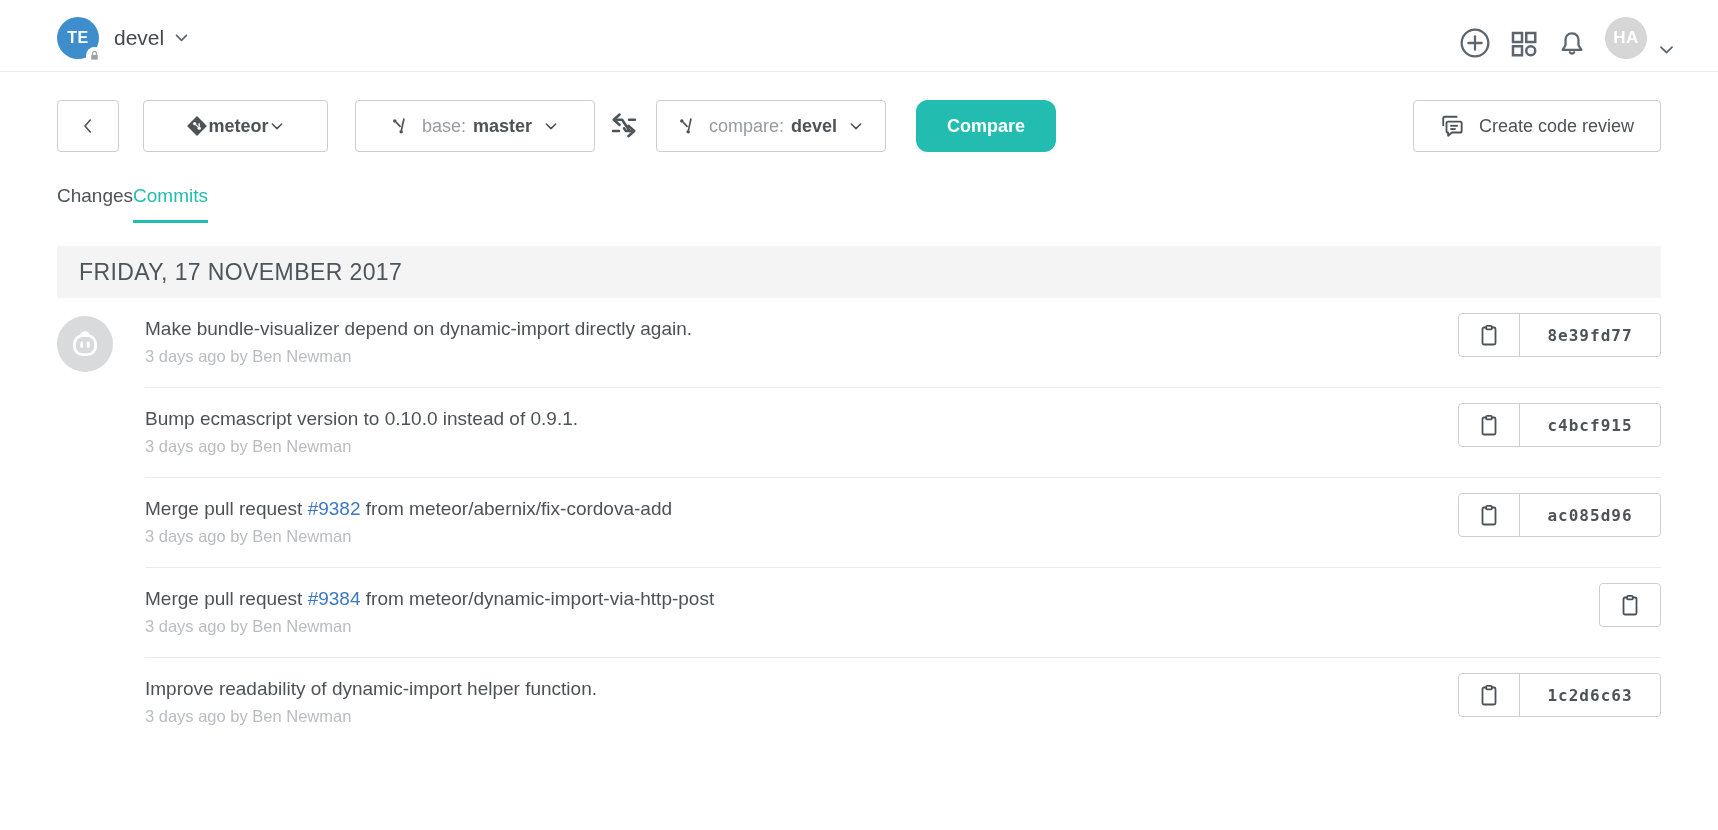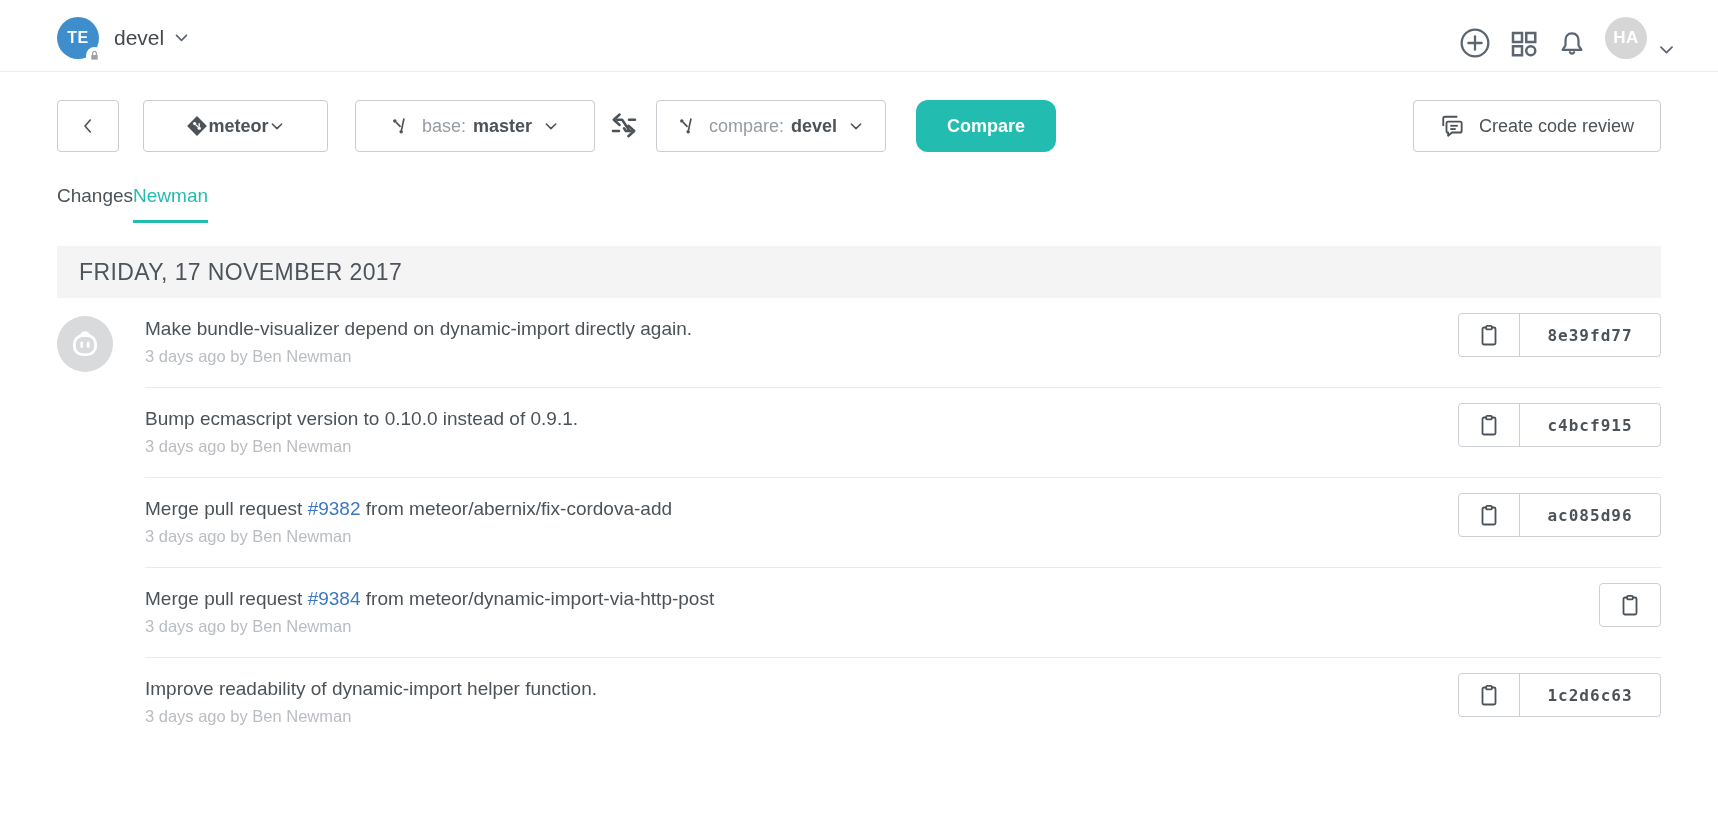--- a/index.html
+++ b/index.html
@@ -198,21 +198,21 @@
           <line x1="9.5" y1="11.8" x2="16.5" y2="11.8"></line>
           <line x1="9.5" y1="14.8" x2="14.5" y2="14.8"></line>
         </svg>
     </span>
     <span>Create code review</span>
   </button>
 </div>
 
 <nav class="tabs">
   <div class="tab">Changes</div>
-  <div class="tab active">Newman</div>
+  <div class="tab active">Commits</div>
 </nav>
 
 <div class="datebar">FRIDAY, 17 NOVEMBER 2017</div>
 
 <div class="commits">
 
   <div class="commit-row">
     <div class="gutter">
       <div class="commit-avatar">
         <svg width="34" height="34" viewBox="0 0 24 24" fill="none" stroke="#fff" stroke-width="2" stroke-linecap="round">

